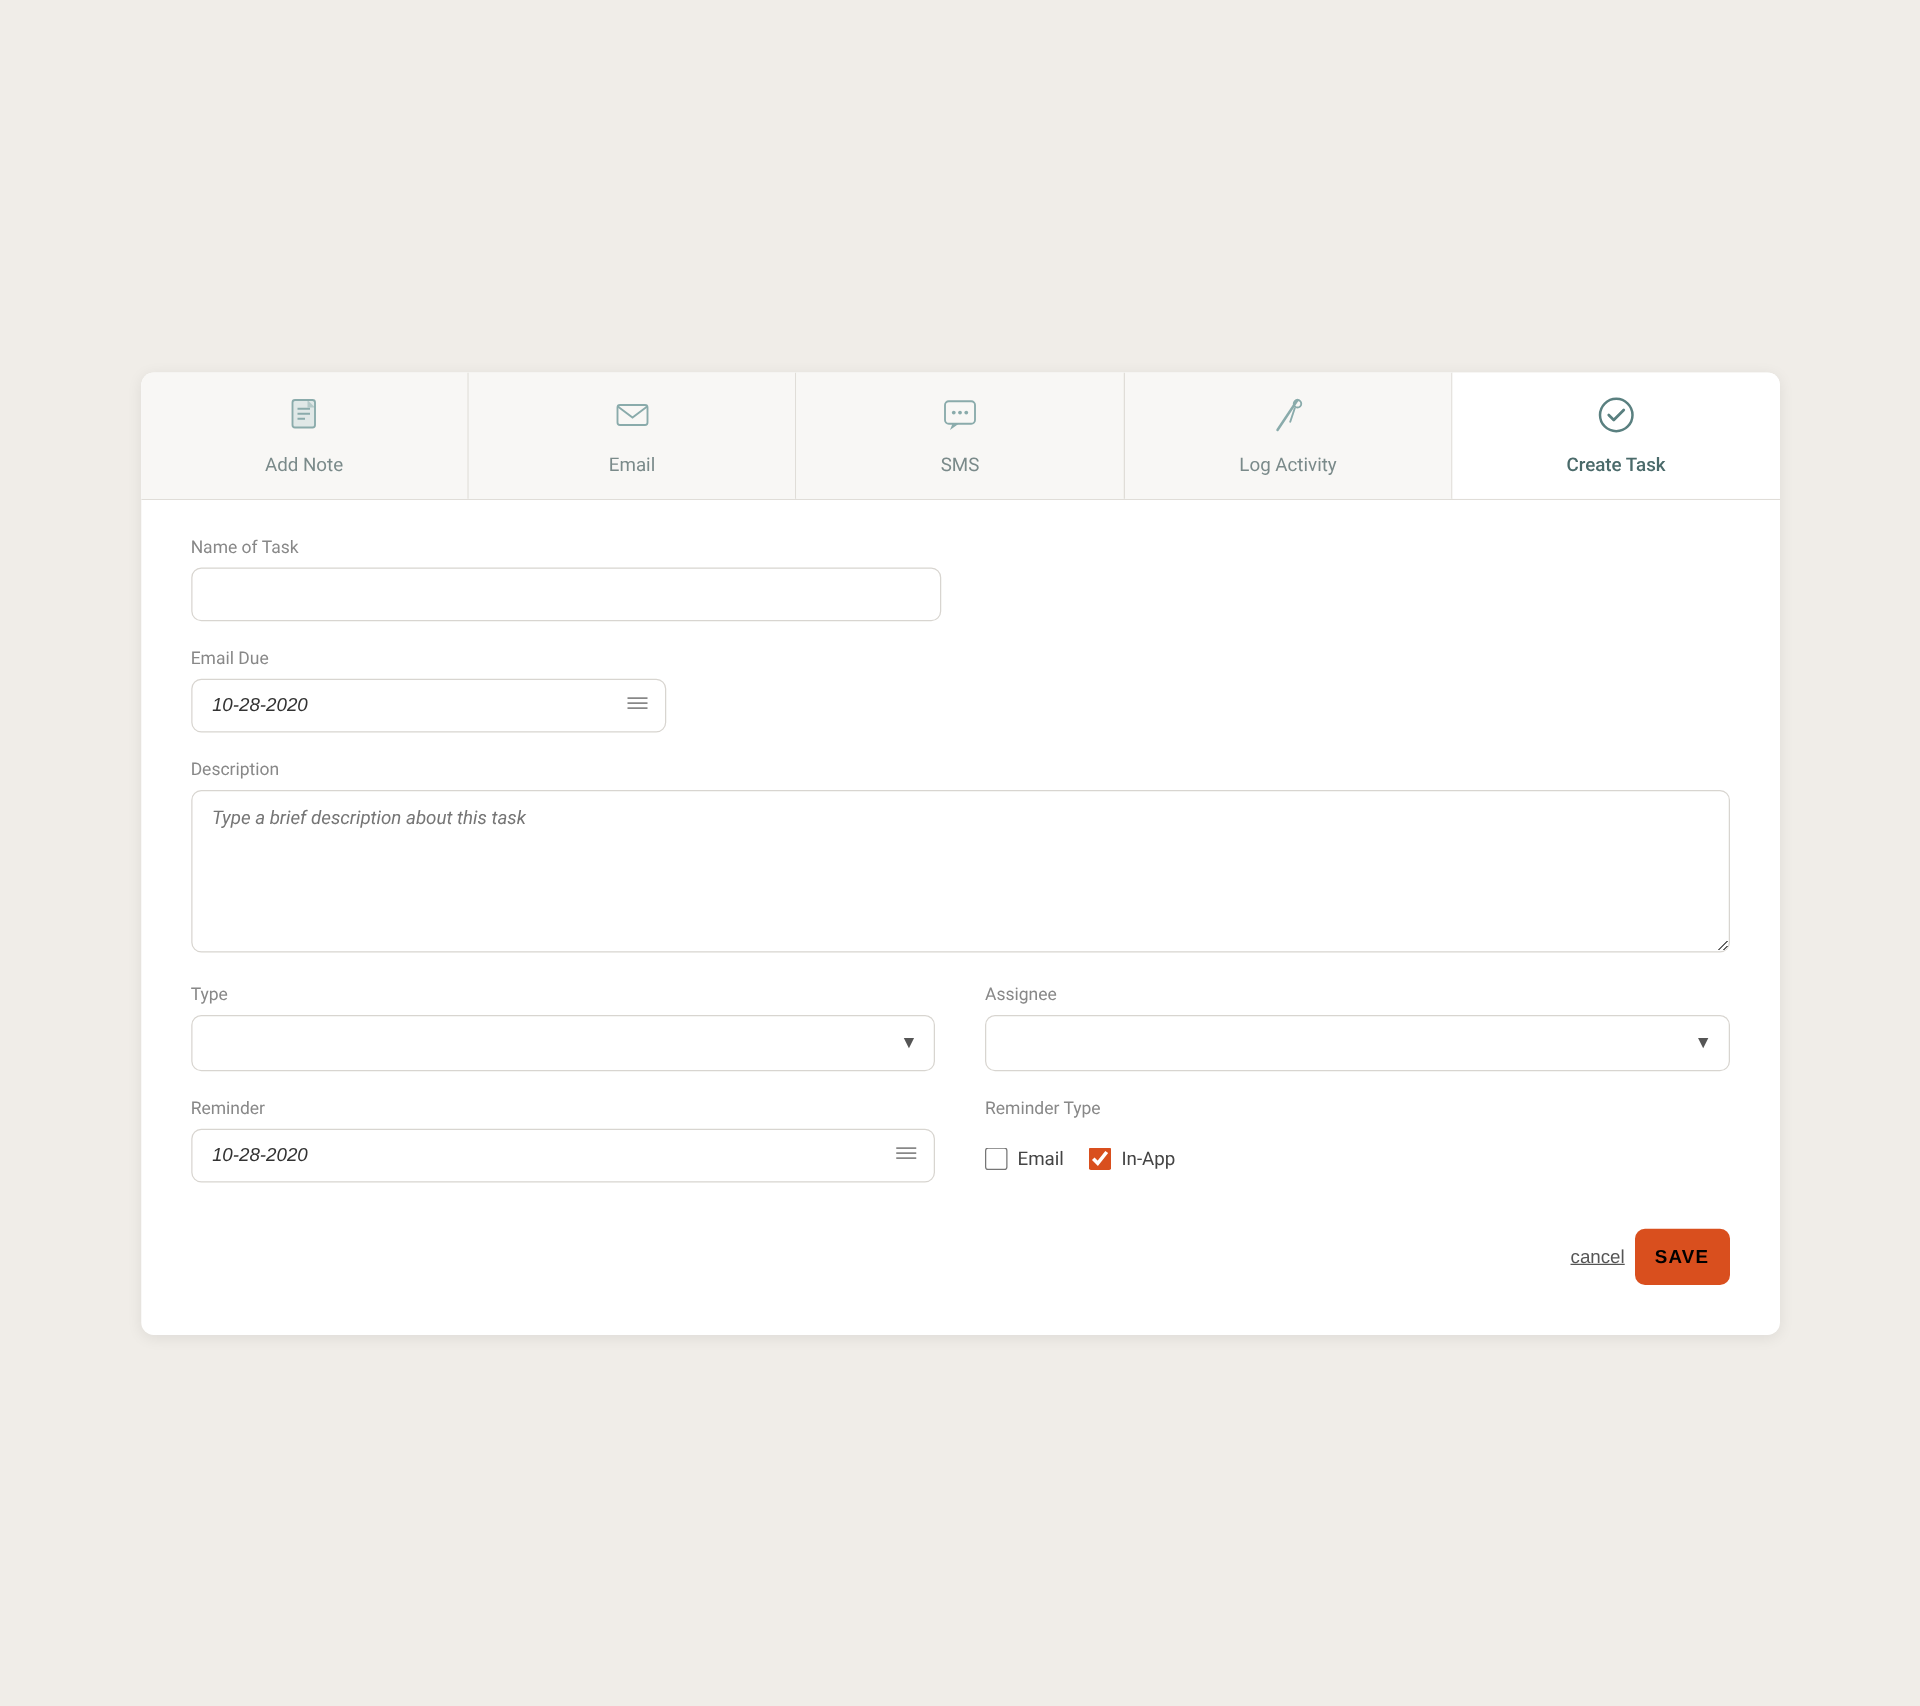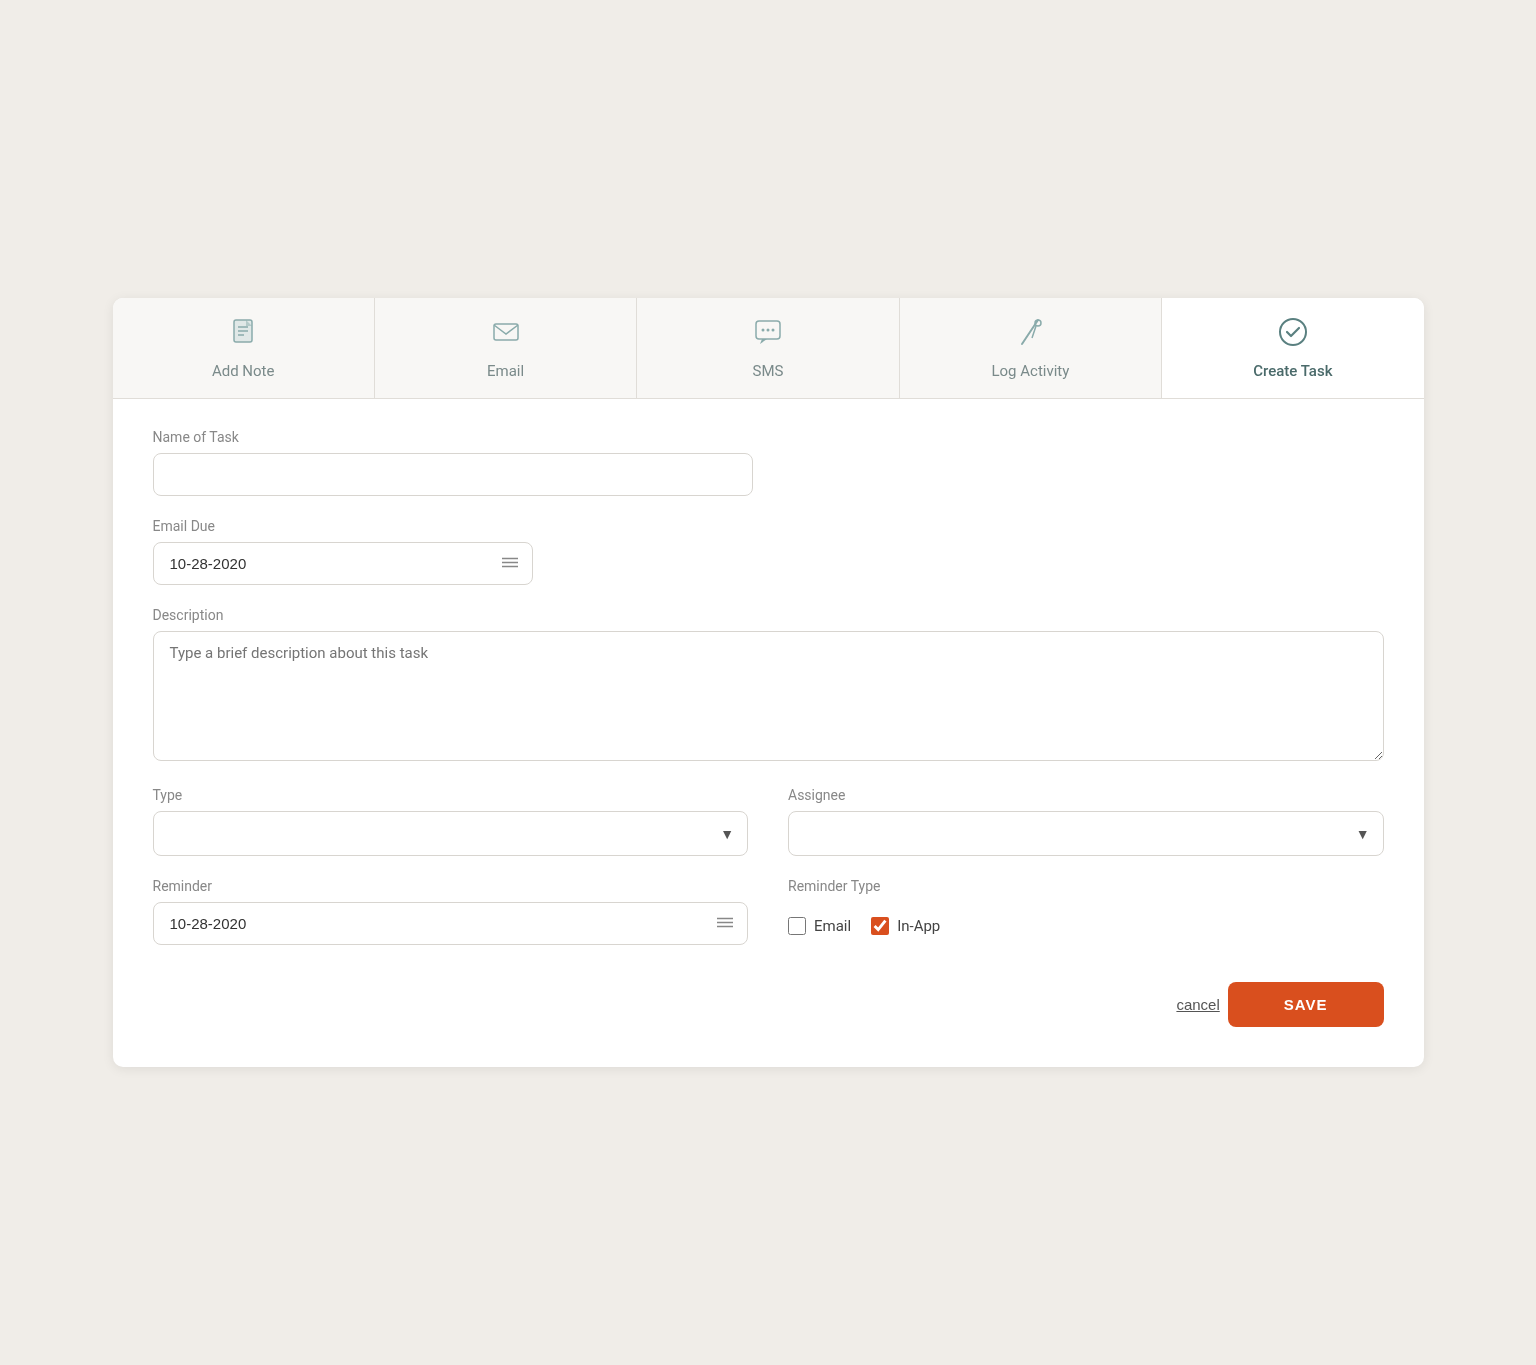--- a/index.html
+++ b/index.html
@@ -89,29 +89,31 @@
       color: #333;
       outline: none;
       background: #fff;
     }
 
     textarea.form-input {
       height: 130px;
       resize: vertical;
       font-family: inherit;
       color: #0f172a;
+      font-style: italic;
     }
 
     .date-field-wrapper {
       position: relative;
       width: 380px;
     }
 
     .date-field-wrapper .form-input {
       padding-right: 48px;
+      font-style: italic;
     }
 
     .date-icon {
       position: absolute;
       right: 14px;
       top: 50%;
       transform: translateY(-50%);
       color: #888;
       font-size: 16px;
       pointer-events: none;
@@ -194,24 +196,24 @@
       font-size: 15px;
       color: #555;
       text-decoration: underline;
       cursor: pointer;
       background: none;
       border: none;
     }
 
     .save-btn {
       background: #d94f1e;
-      color: #ffffff;
+      color: #000000;
       border: none;
       border-radius: 8px;
-      padding: 14px 56px;
+      padding: 14px 16px;
       font-size: 15px;
       font-weight: 700;
       letter-spacing: 1px;
       cursor: pointer;
       text-transform: uppercase;
     }
 
     
     .tab-svg {
       width: 32px;

